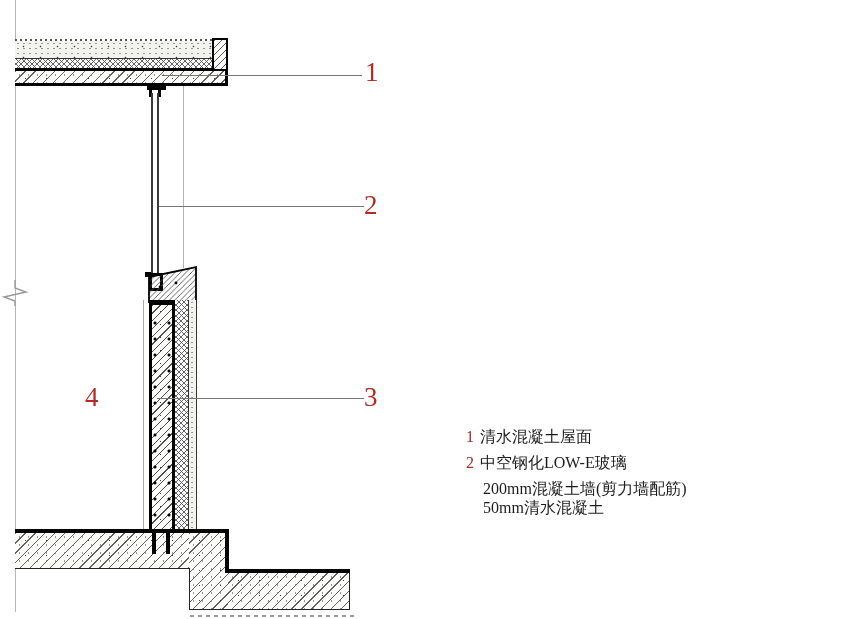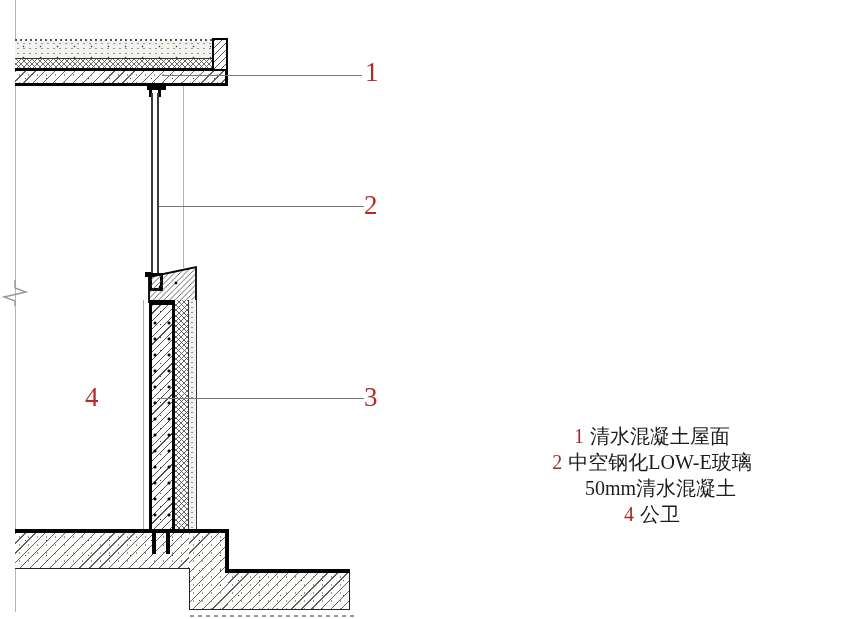--- a/index.html
+++ b/index.html
@@ -99,21 +99,21 @@
   .leader-1{left:162px;top:75px;width:200px;}
   .leader-2{left:159px;top:206px;width:205px;}
   .leader-3{left:157px;top:398px;width:207px;}
   .callout{font-size:27px;line-height:28px;color:#b42b25;}
   .callout-1{left:365px;top:58px;}
   .callout-2{left:364px;top:191px;}
   .callout-3{left:364px;top:383px;}
   .callout-4{left:85px;top:383px;}
 
   
-  .legend{left:466px;top:427px;width:372px;font-size:20px;line-height:19px;text-align:center;}
+  .legend{left:466px;top:427px;width:372px;font-size:16px;line-height:19px;}
   .legend-item{margin-bottom:7px;}
   .legend-item .row{white-space:nowrap;}
   .legend-num{color:#a42c26;margin-right:6px;}
   .legend-sub{padding-left:17px;white-space:nowrap;}
 </style>
 </head>
 <body>
 
 <div class="abs grid-top"></div>
 <div class="abs grid-bottom"></div>
@@ -178,20 +178,16 @@
     <div class="row">
       <span class="legend-num">1</span><span>清水混凝土屋面</span>
     </div>
   </div>
   <div class="legend-item">
     <div class="row">
       <span class="legend-num">2</span><span>中空钢化LOW-E玻璃</span>
     </div>
   </div>
   <div class="legend-item">
+    <div class="legend-sub">200mm混凝土墙(剪力墙配筋)</div>
     <div class="legend-sub">50mm清水混凝土</div>
-  </div>
-  <div class="legend-item">
-    <div class="row">
-      <span class="legend-num">4</span><span>公卫</span>
-    </div>
   </div>
 </div>
 
 </body></html>

